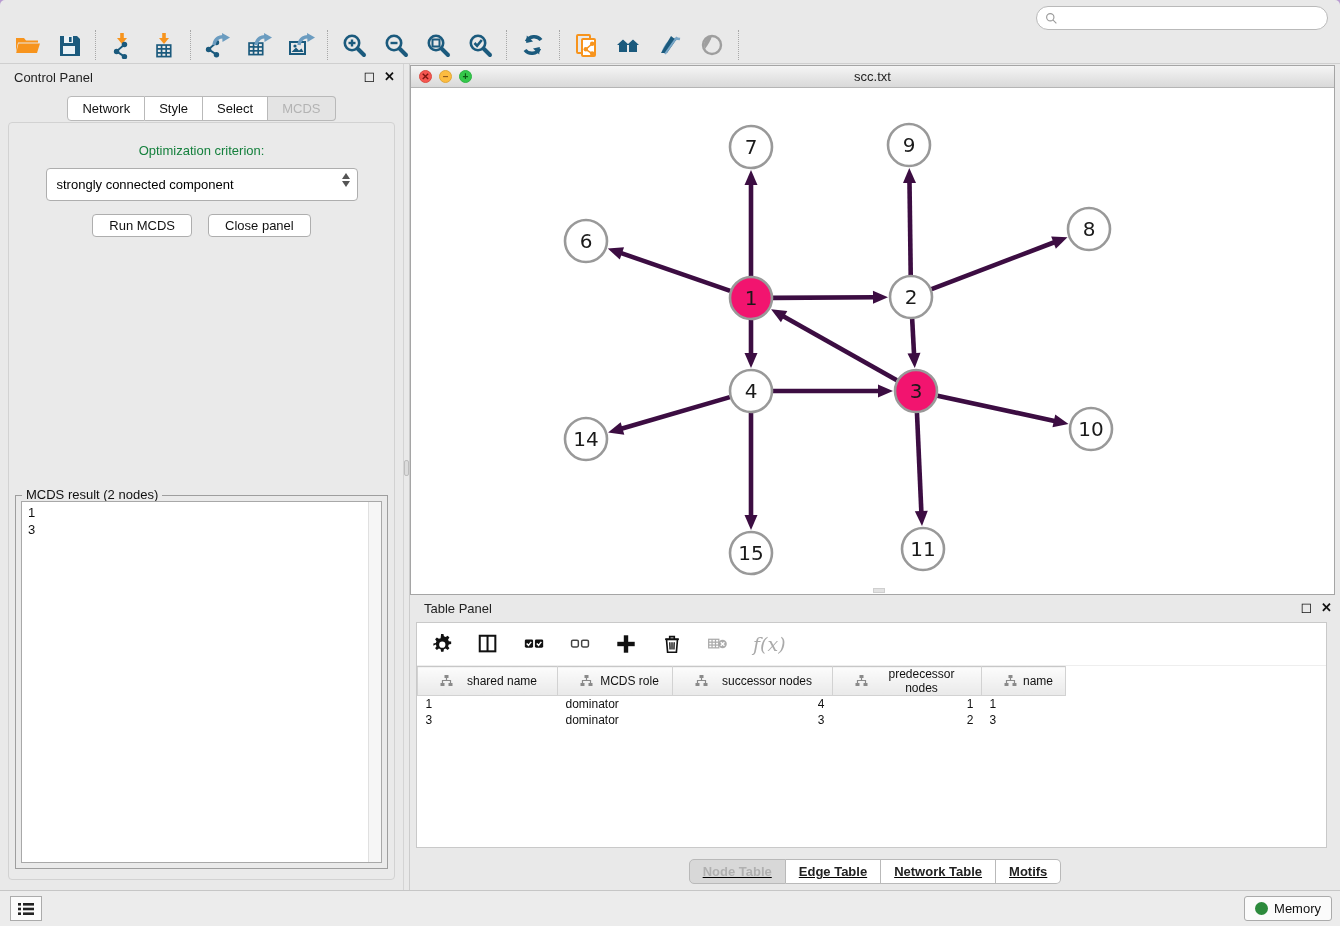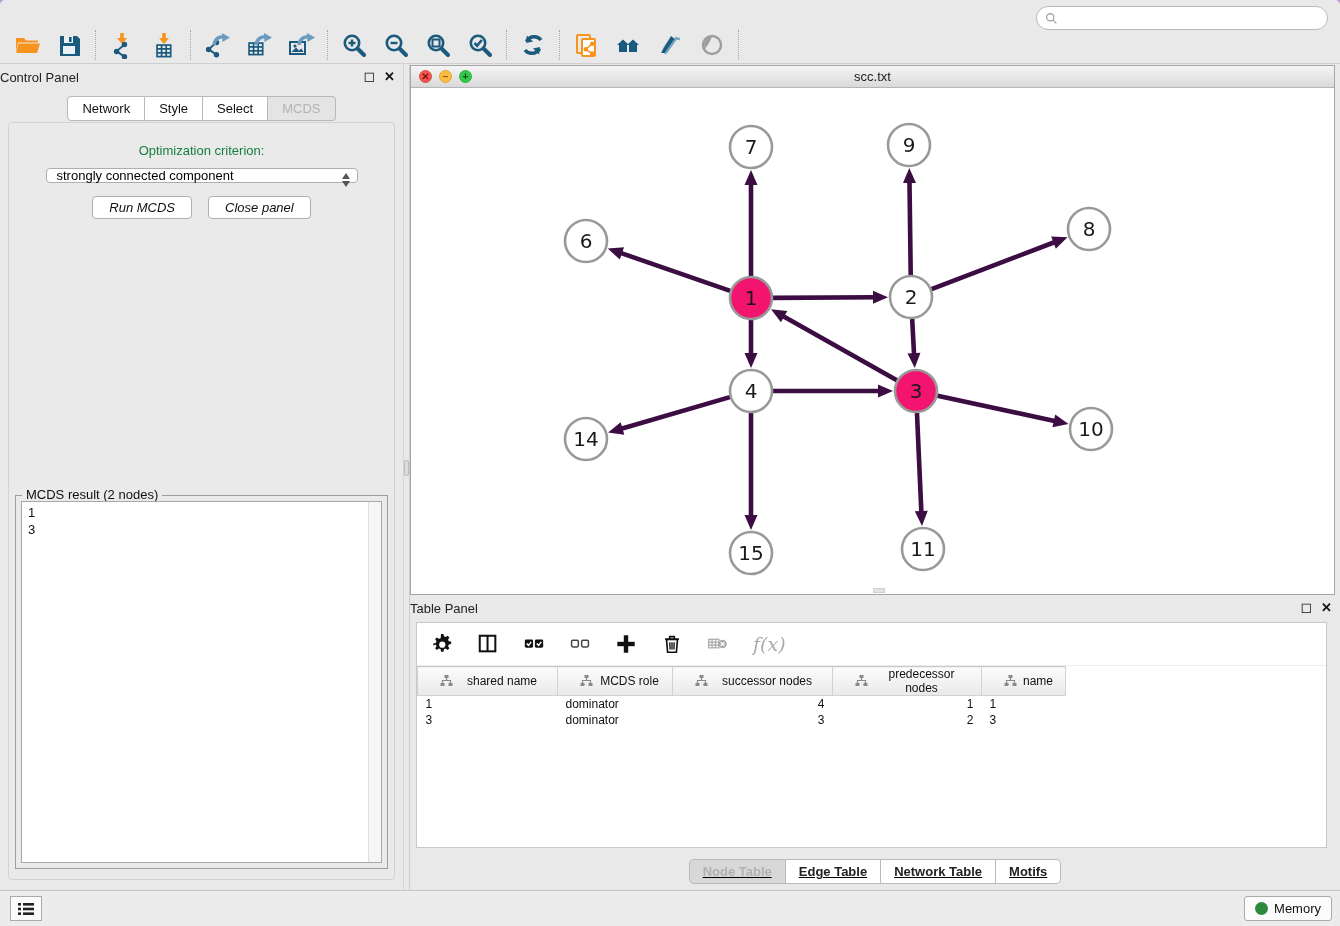--- a/index.html
+++ b/index.html
@@ -24,43 +24,43 @@
   .tb-btn { width:42px; height:34px; display:flex; align-items:center; justify-content:center; cursor:pointer; }
   .tb-btn svg { width:27px; height:27px; }
   #search-wrap { position:absolute; right:12px; top:6px; width:292px; height:24px;
     background:#fff; border:1px solid #b9b9b9; border-radius:12px; display:flex; align-items:center; padding-left:8px; }
   #search-wrap svg { width:13px; height:13px; }
   #search-input { border:none; outline:none; flex:1; height:20px; font-size:13px; background:transparent; }
 
   
   #control-panel { position:absolute; left:0; top:64px; width:403px; bottom:36px; background:#e9e9e9; }
   .panel-header { position:relative; height:28px; }
-  .panel-title { position:absolute; left:0; top:6px; font-size:13px; color:#222; }
+  .panel-title { position:absolute; left:14px; top:6px; font-size:13px; color:#222; }
   .panel-btns { position:absolute; right:8px; top:5px; display:flex; gap:9px; }
   .wbtn { font-size:13px; color:#111; font-weight:bold; cursor:pointer; line-height:15px; }
   .wbtn.max { font-weight:normal; font-size:14px; }
 
   #cp-tabs { display:flex; justify-content:center; margin-top:4px; }
   .cp-tab { font-size:13px; padding:4px 14px; background:#fff; border:1px solid #b9b9b9; border-left:none; color:#111; cursor:pointer; }
   .cp-tab:first-child { border-left:1px solid #b9b9b9; border-radius:4px 0 0 4px; }
   .cp-tab:last-child { border-radius:0 4px 4px 0; }
   .cp-tab.active { background:#e4e4e4; color:#b3b3b3; }
 
   #cp-body { position:absolute; left:8px; right:8px; top:58px; bottom:10px;
     background:#eaeaea; border:1px solid #d2d2d2; border-radius:4px; }
   #opt-label { text-align:center; margin-top:20px; font-size:13px; color:#15803d; }
-  #opt-select { position:relative; margin:10px auto 0; width:312px; height:15px; background:#fff;
+  #opt-select { position:relative; margin:10px auto 0; width:312px; height:33px; background:#fff;
     border:1px solid #aeaeae; border-radius:4px; font-size:13px; display:flex; align-items:center;
     padding-left:10px; cursor:pointer; }
   #opt-select .stepper { position:absolute; right:7px; top:4px; display:flex; flex-direction:column; gap:2px; }
   .tri-up { width:0; height:0; border-left:4px solid transparent; border-right:4px solid transparent; border-bottom:6px solid #555; }
   .tri-dn { width:0; height:0; border-left:4px solid transparent; border-right:4px solid transparent; border-top:6px solid #555; }
   #cp-buttons { display:flex; justify-content:center; gap:16px; margin-top:13px; }
   .aqua-btn { font-size:13px; color:#111; background:#fff; border:1px solid #aeaeae; border-radius:4px;
-    padding:3px 16px; cursor:pointer;font-style:italic; }
+    padding:3px 16px; cursor:pointer; }
 
   #mcds-fieldset { position:absolute; left:6px; right:6px; top:372px; bottom:10px;
     border:1px solid #9e9e9e; }
   #mcds-legend { position:absolute; top:-9px; left:6px; background:#eaeaea; padding:0 4px; font-size:13px; color:#111; }
   #mcds-text { position:absolute; inset:5px; background:#fff; border:1px solid #a8a8a8; overflow:hidden; }
   #mcds-lines { padding:2px 6px; font-size:13px; color:#111; line-height:17px; white-space:pre; }
   #mcds-scroll { position:absolute; top:0; right:0; bottom:0; width:13px; background:#f6f6f6; border-left:1px solid #e0e0e0; }
 
   
   #v-splitter { position:absolute; left:403px; top:64px; width:7px; bottom:36px; background:#e9e9e9;

